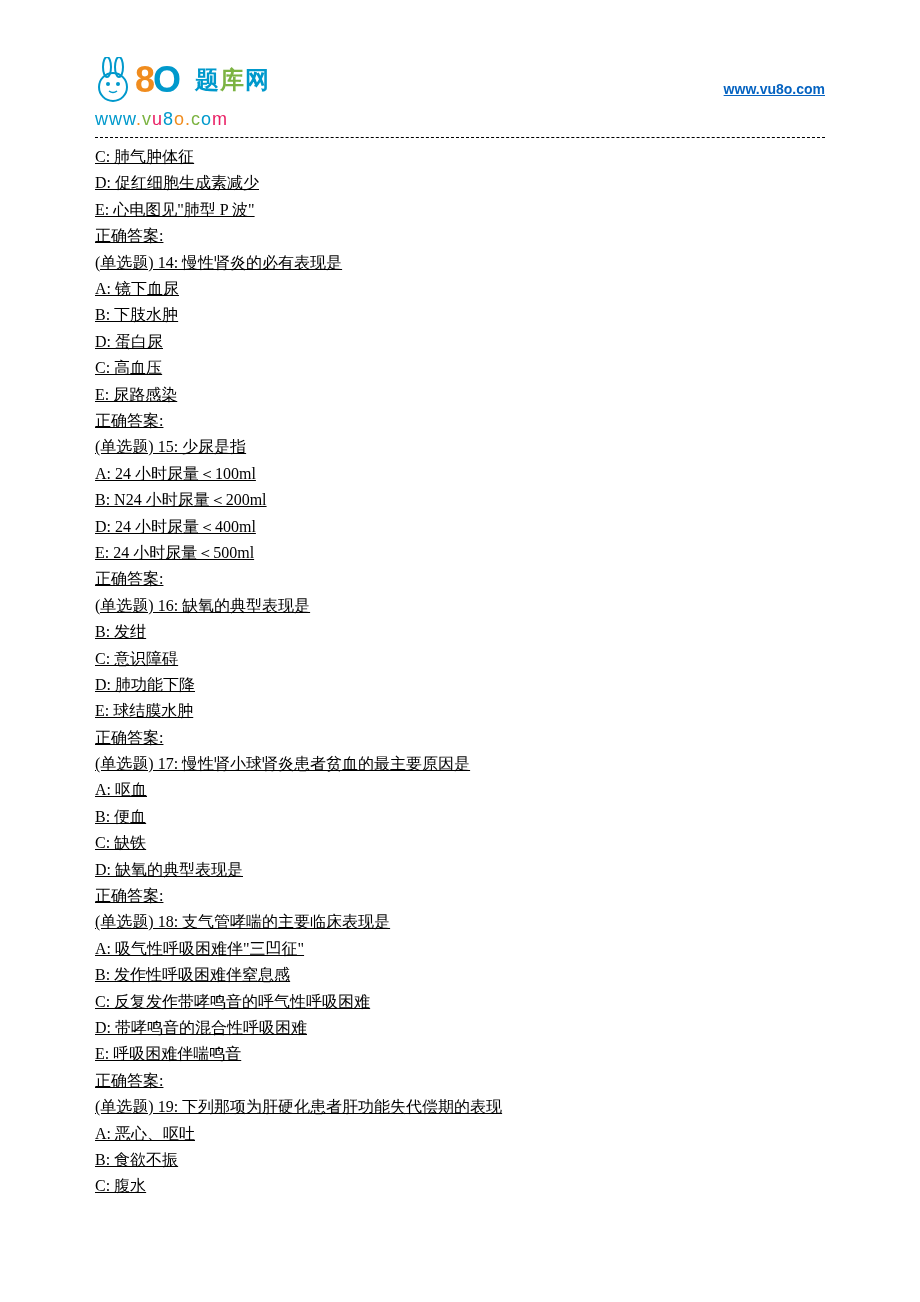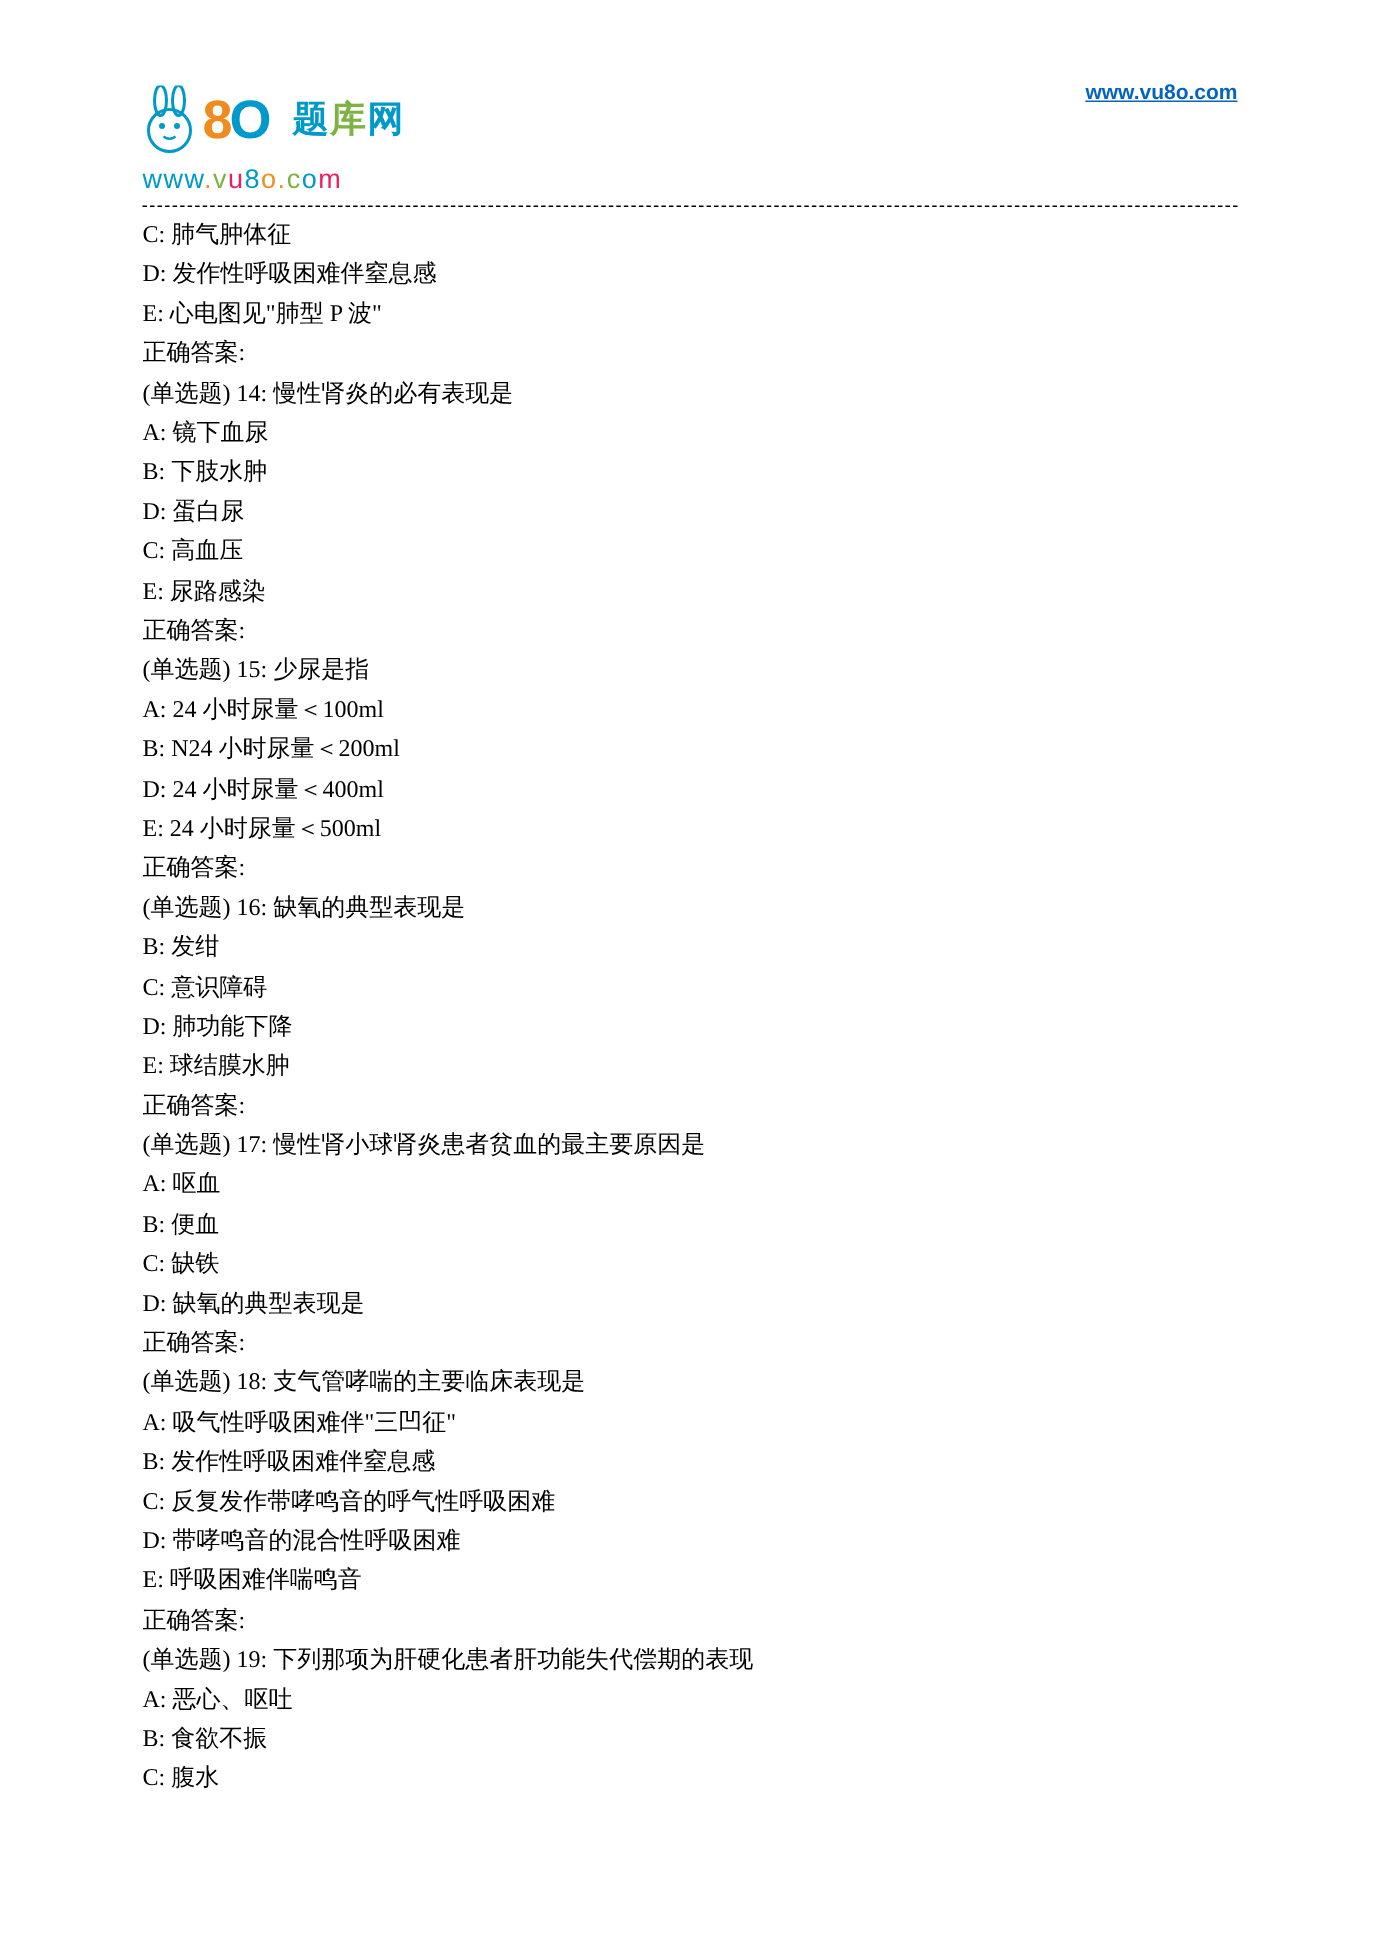--- a/index.html
+++ b/index.html
@@ -12,21 +12,21 @@
       background: #ffffff;
       width: 920px;
       padding: 50px 95px 40px 95px;
       font-size: 16px;
       line-height: 1.65;
       color: #000000;
     }
     .header {
       display: flex;
       justify-content: space-between;
-      align-items: flex-start;
+      align-items: center;
       margin-bottom: 2px;
     }
     .logo {
       display: flex;
       flex-direction: column;
       align-items: flex-start;
     }
     .logo-top {
       display: flex;
       align-items: center;
@@ -81,20 +81,21 @@
       font-weight: bold;
       margin-bottom: 6px;
     }
     .divider {
       border: none;
       border-top: 1.5px dashed #000000;
       margin-bottom: 6px;
     }
     .content-line {
       white-space: pre-wrap;
+      text-decoration: underline;
     }
   </style>
 </head>
 <body>
 
 <div class="header">
   <div class="logo">
     <div class="logo-top">
       <svg class="logo-icon" viewBox="0 0 38 46">
         <ellipse cx="12" cy="10" rx="4" ry="10" fill="none" stroke="#0099cc" stroke-width="2"></ellipse>
@@ -109,21 +110,21 @@
     </div>
     <div class="logo-url"><span class="u-w">w</span><span class="u-w">w</span><span class="u-w">w</span><span class="u-dot">.</span><span class="u-v">v</span><span class="u-u">u</span><span class="u-8">8</span><span class="u-o">o</span><span class="u-dot">.</span><span class="u-c">c</span><span class="u-o2">o</span><span class="u-m">m</span></div>
   </div>
   <a class="header-link">www.vu8o.com</a>
 </div>
 
 <hr class="divider">
 
 <div>
   <div class="content-line">C: 肺气肿体征</div>
-  <div class="content-line">D: 发作性呼吸困难伴窒息感</div>
+  <div class="content-line">D: 促红细胞生成素减少</div>
   <div class="content-line">E: 心电图见"肺型 P 波"</div>
   <div class="content-line">正确答案:</div>
   <div class="content-line">(单选题) 14: 慢性肾炎的必有表现是</div>
   <div class="content-line">A: 镜下血尿</div>
   <div class="content-line">B: 下肢水肿</div>
   <div class="content-line">D: 蛋白尿</div>
   <div class="content-line">C: 高血压</div>
   <div class="content-line">E: 尿路感染</div>
   <div class="content-line">正确答案:</div>
   <div class="content-line">(单选题) 15: 少尿是指</div>

